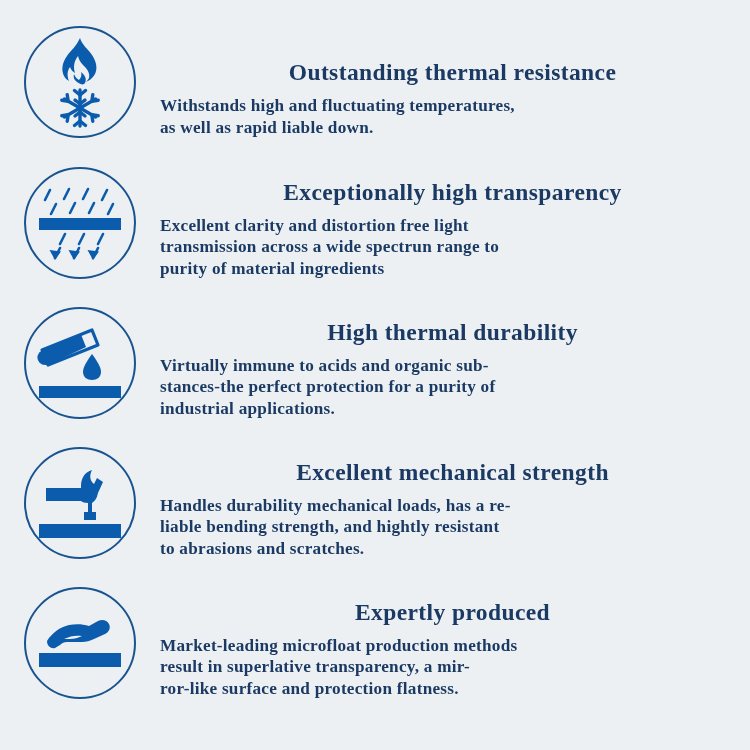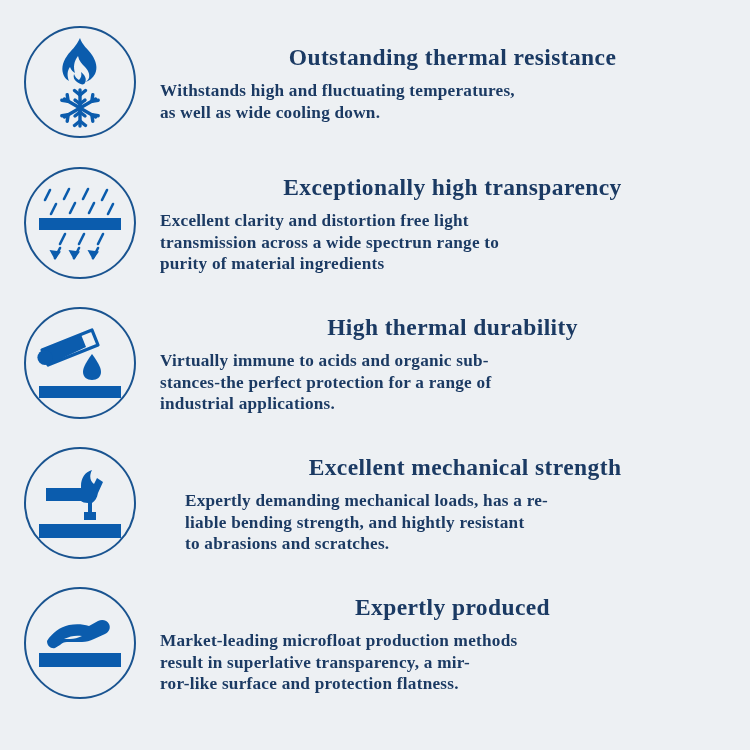--- a/index.html
+++ b/index.html
@@ -17,21 +17,21 @@
     position: relative;
     width: 750px;
     height: 750px;
     background: #edf0f3;
   }
   .feature-row {
     position: absolute;
     left: 0;
     width: 750px;
     display: flex;
-    align-items: center;
+    align-items: flex-end;
   }
   .icon-cell {
     width: 160px;
     flex: 0 0 160px;
     display: flex;
     justify-content: center;
     align-items: flex-start;
     padding-top: 4px;
   }
   .icon-circle {
@@ -71,21 +71,21 @@
     text-align: left;
     letter-spacing: 0.25px;
     margin: 0;
     white-space: pre-line;
     font-family: "Liberation Serif", "DejaVu Serif", serif;
   }
   
   #row-0 { top: 22px; }
   #row-1 { top: 163px; }
   #row-2 { top: 303px; }
-  #row-3 { top: 443px; gap: 25px; }
+  #row-3 { top: 443px; }
   #row-4 { top: 583px; }
 </style>
 </head>
 <body>
 
 <div id="board">
 
   <div class="feature-row" id="row-0">
     <div class="icon-cell">
       <div class="icon-circle">
@@ -124,21 +124,21 @@
 
             <line x1="50.8" y1="65.2" x2="57.2" y2="64.2"></line>
             <line x1="50.8" y1="65.2" x2="51.8" y2="58.8"></line>
           </g>
         </svg>
       </div>
     </div>
     <div class="text-cell">
       <h2 class="feature-title">Outstanding thermal resistance</h2>
       <p class="feature-desc">Withstands high and fluctuating temperatures,
-as well as wide cooling down.</p>
+as well as rapid liable down.</p>
     </div>
   </div>
 
   <div class="feature-row" id="row-1">
     <div class="icon-cell">
       <div class="icon-circle">
         <svg width="92" height="86" viewBox="0 0 92 86">
 
           <g stroke="#0b5cad" stroke-width="2.6" stroke-linecap="round">
             <line x1="16" y1="10" x2="11" y2="20"></line>
@@ -191,21 +191,21 @@
           <path d="M58 34 C53 41 49 47 49 52 C49 57 53 60 58 60
                    C63 60 67 57 67 52 C67 47 63 41 58 34 Z" fill="#0b5cad"></path>
 
           <rect x="5" y="66" width="82" height="12" fill="#0b5cad"></rect>
         </svg>
       </div>
     </div>
     <div class="text-cell">
       <h2 class="feature-title">High thermal durability</h2>
       <p class="feature-desc">Virtually immune to acids and organic sub-
-stances-the perfect protection for a range of
+stances-the perfect protection for a purity of
 industrial applications.</p>
     </div>
   </div>
 
   <div class="feature-row" id="row-3">
     <div class="icon-cell">
       <div class="icon-circle">
         <svg width="92" height="86" viewBox="0 0 92 86">
 
           <rect x="12" y="28" width="38" height="13" fill="#0b5cad"></rect>
@@ -214,21 +214,21 @@
                    L63 18 L69 22 L64 33 C63 38 61 41 58 43 L58 52
                    L62 52 L62 60 L50 60 L50 52 L54 52 L54 43
                    C51 43 48 42 47 41 Z" fill="#0b5cad"></path>
 
           <rect x="5" y="64" width="82" height="14" fill="#0b5cad"></rect>
         </svg>
       </div>
     </div>
     <div class="text-cell">
       <h2 class="feature-title">Excellent mechanical strength</h2>
-      <p class="feature-desc">Expertly demanding mechanical loads, has a re-
+      <p class="feature-desc">Handles durability mechanical loads, has a re-
 liable bending strength, and hightly resistant
 to abrasions and scratches.</p>
     </div>
   </div>
 
   <div class="feature-row" id="row-4">
     <div class="icon-cell">
       <div class="icon-circle">
         <svg width="92" height="80" viewBox="0 0 92 80">
 

